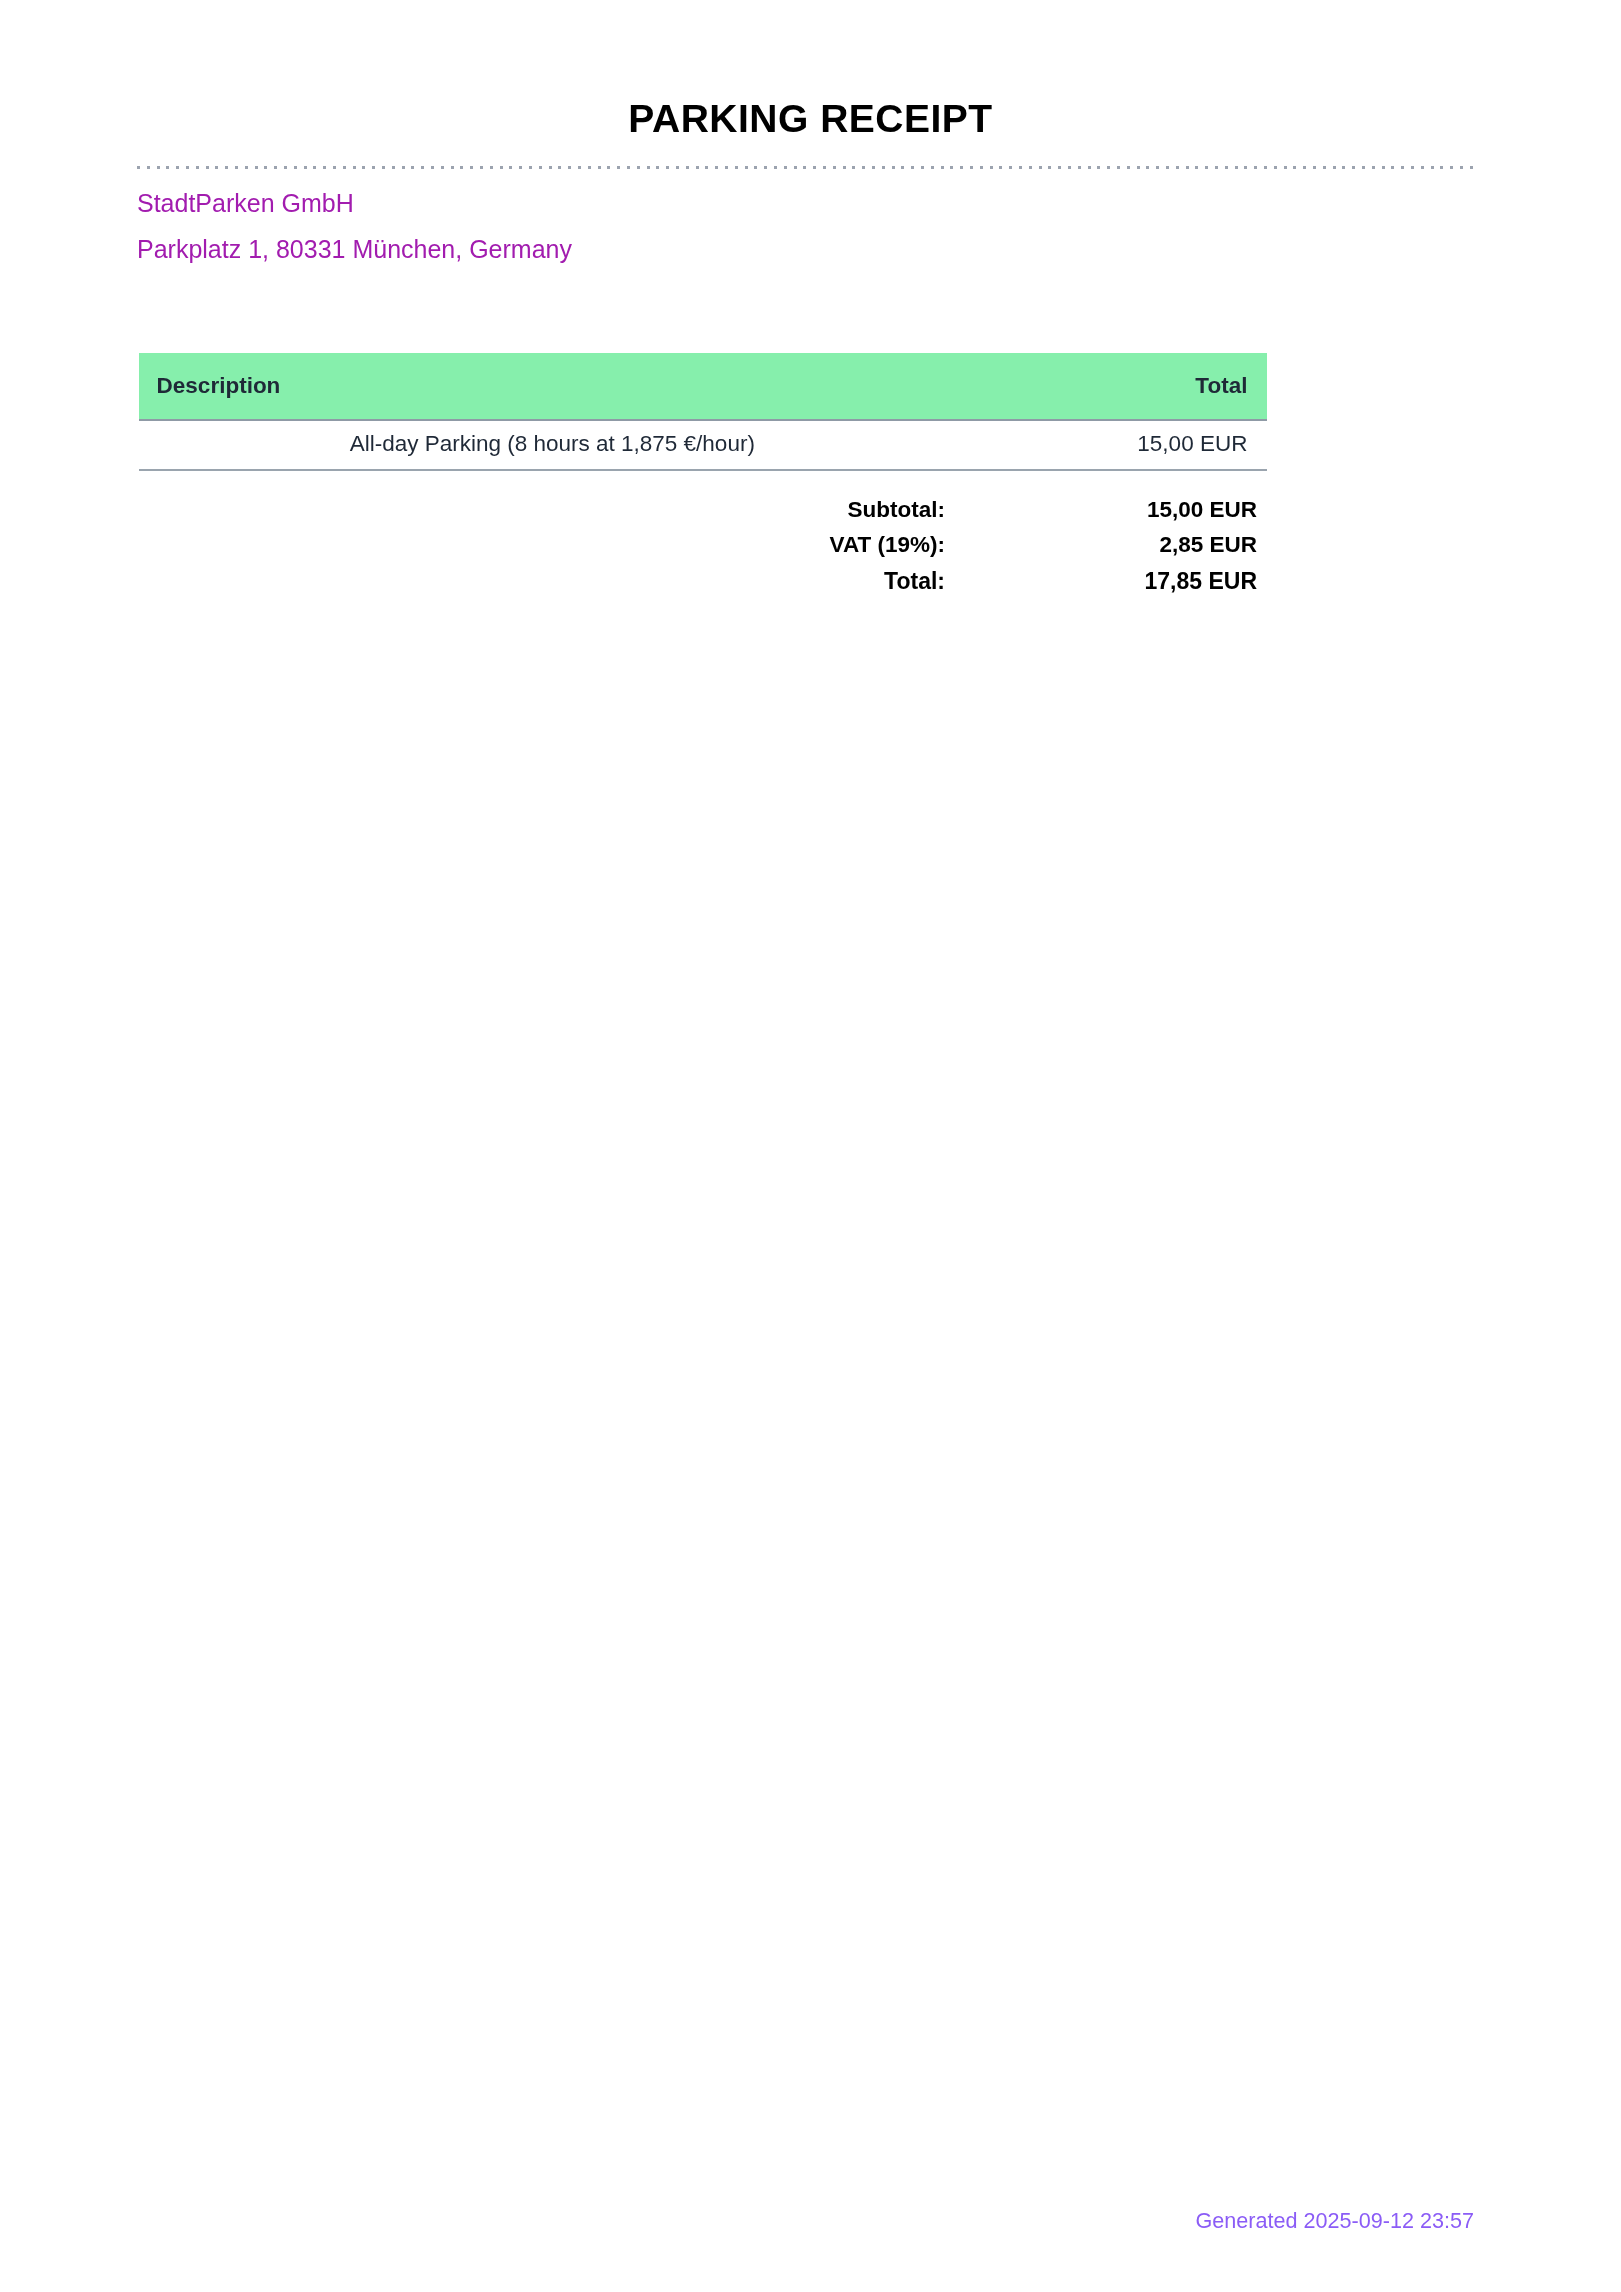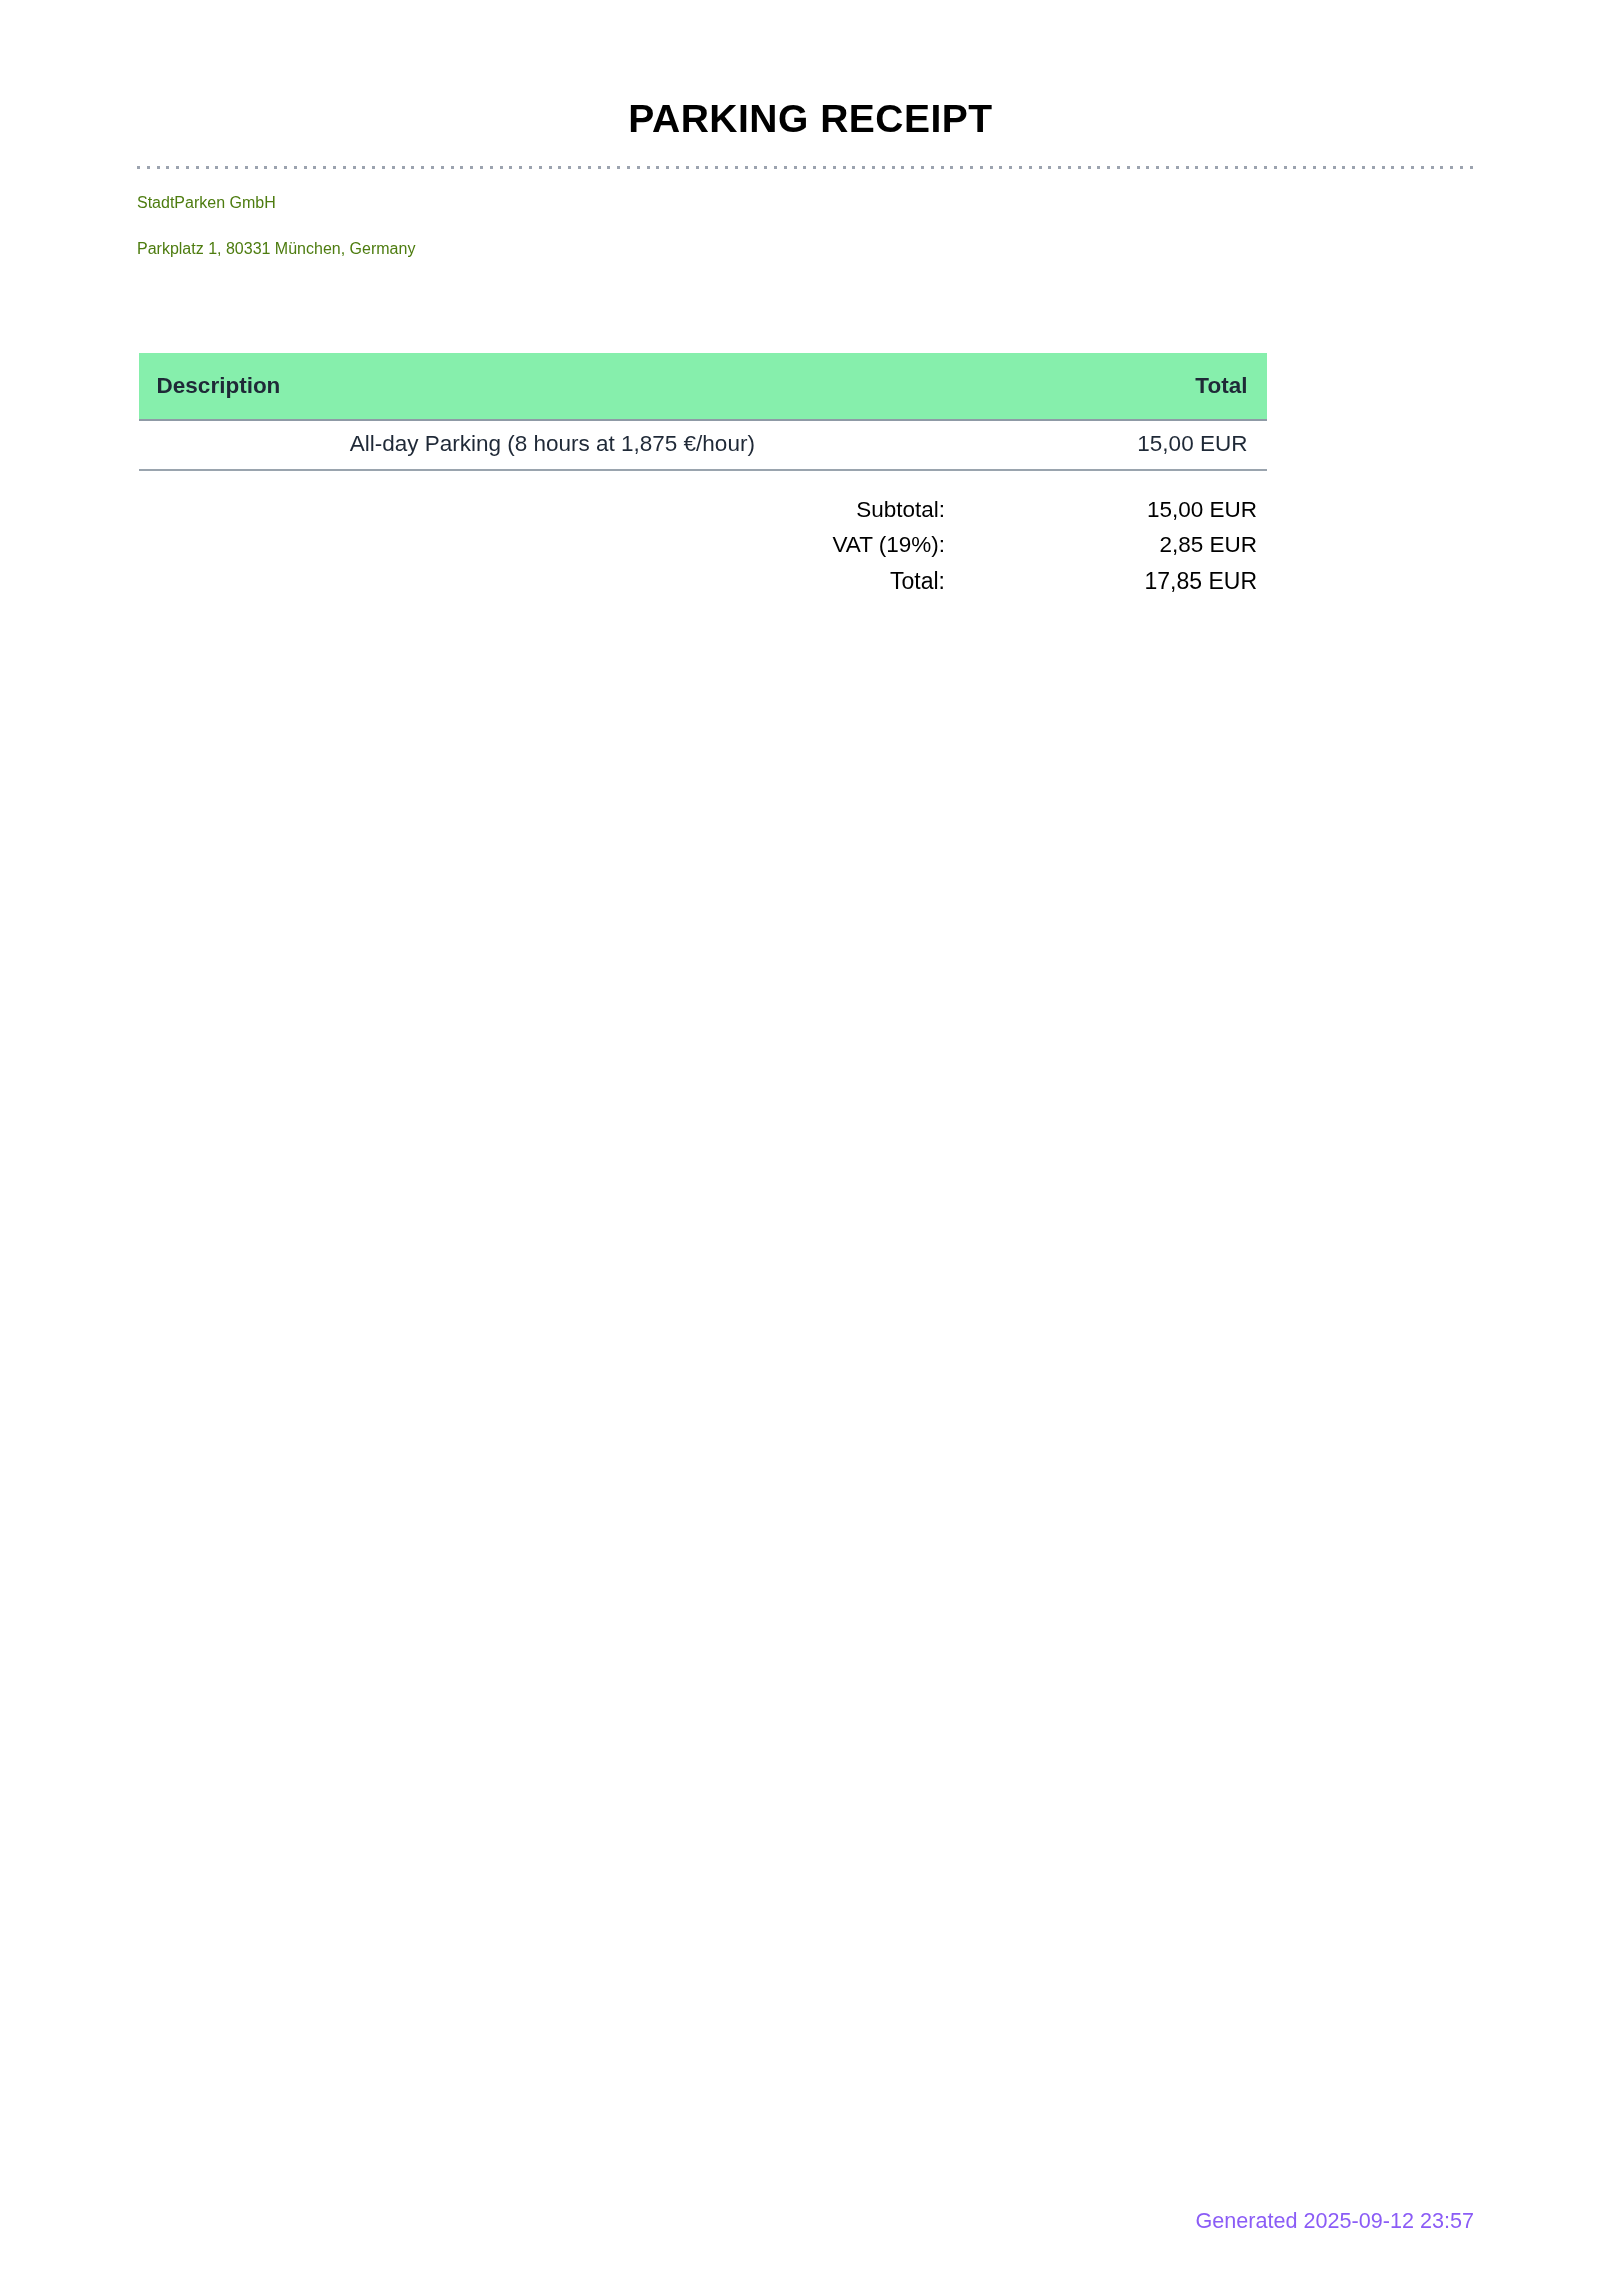--- a/index.html
+++ b/index.html
@@ -29,23 +29,23 @@
   .divider {
     position: absolute;
     left: 137px;
     right: 141px;
     top: 166px;
     height: 2.9px;
     background-image: repeating-linear-gradient(to right, #9ca3af 0px, #9ca3af 2.9px, transparent 2.9px, transparent 9.8px);
   }
   .info-block {
     margin: 39px 141px 0 137px;
-    font-size: 16px;
+    font-size: 25px;
     line-height: 46px;
-    color: #4d7c0f;
+    color: #a21caf;
   }
   .items-table {
     margin: 81px 0 0 139px;
     width: 1128px;
     border-collapse: collapse;
     table-layout: fixed;
     font-size: 22.5px;
     color: #1f2937;
   }
   .items-table th {
@@ -67,21 +67,21 @@
   .totals {
     margin: 21.6px 0 0 139px;
     width: 1118px;
     color: #000000;
   }
   .totals-row {
     display: flex;
     justify-content: flex-end;
     font-size: 22.5px;
     line-height: 35px;
-    font-weight: normal;
+    font-weight: bold;
   }
   .totals-row .t-label {
     flex: 1 1 auto;
     text-align: right;
   }
   .totals-row .t-value {
     flex: 0 0 312px;
     text-align: right;
   }
   .totals-row.grand {

